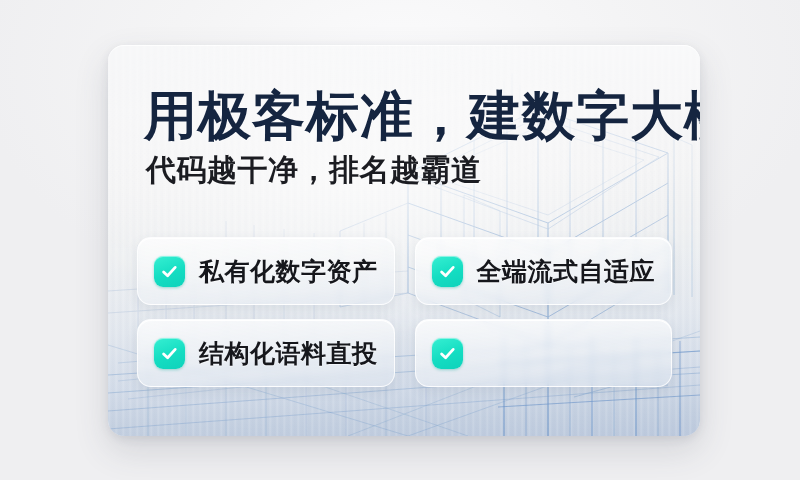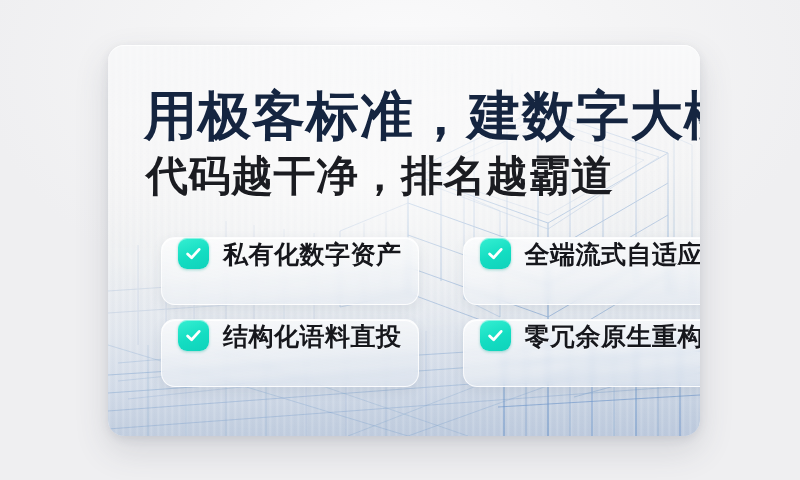--- a/index.html
+++ b/index.html
@@ -73,21 +73,21 @@
     position:absolute; left:36px; top:44px;
     font-size:53px; line-height:1.0;
     font-weight:bold;
     letter-spacing:1px;
     color:#152540;
     white-space:nowrap;
     text-shadow:0 1px 0 rgba(255,255,255,0.55);
   }
   .subhead {
     position:absolute; left:38px; top:110px;
-    font-size:42px; line-height:1.0;
+    font-size:30px; line-height:1.0;
     font-weight:bold;
     letter-spacing:0.5px;
     color:#1b1c21;
     white-space:nowrap;
     text-shadow:0 1px 0 rgba(255,255,255,0.5);
   }
 
   
   .features {
     position:absolute;
@@ -95,28 +95,28 @@
     width:534px;
     display:grid;
     grid-template-columns:1fr 1fr;
     gap:14px 20px;
   }
   .feature {
     position:relative;
     height:68px;
     border-radius:14px;
     display:flex;
+    align-items:center;
     padding:0 16px;
     background:linear-gradient(175deg, rgba(255,255,255,0.72) 0%, rgba(246,248,250,0.58) 55%, rgba(228,234,242,0.48) 100%);
     border:1px solid rgba(255,255,255,0.78);
     box-shadow:
       0 4px 12px rgba(70,85,110,0.10),
       inset 0 1px 0 rgba(255,255,255,0.95);
     backdrop-filter:blur(3px);
-    margin-left:24px;
   }
   .check {
     flex:0 0 auto;
     width:31px; height:31px;
     border-radius:9px;
     background:linear-gradient(160deg,#36efd2 0%,#14ddc2 55%,#0fd2bb 100%);
     box-shadow:0 1px 3px rgba(16,170,150,0.40), inset 0 1px 0 rgba(255,255,255,0.45);
     display:flex; align-items:center; justify-content:center;
   }
   .check svg { display:block; }
@@ -299,18 +299,17 @@
         </span>
         <span class="feature-label">结构化语料直投</span>
       </div>
 
       <div class="feature">
         <span class="check">
           <svg width="19" height="19" viewBox="0 0 19 19">
             <path d="M3.6 9.9 L7.6 13.8 L15.2 5.4" fill="none" stroke="#ffffff" stroke-width="2.8" stroke-linecap="round" stroke-linejoin="round"></path>
           </svg>
         </span>
-        <span class="feature-label">零冗余原生重构</span>
       </div>
 
     </div>
   </div>
 </div>
 
 </body></html>

